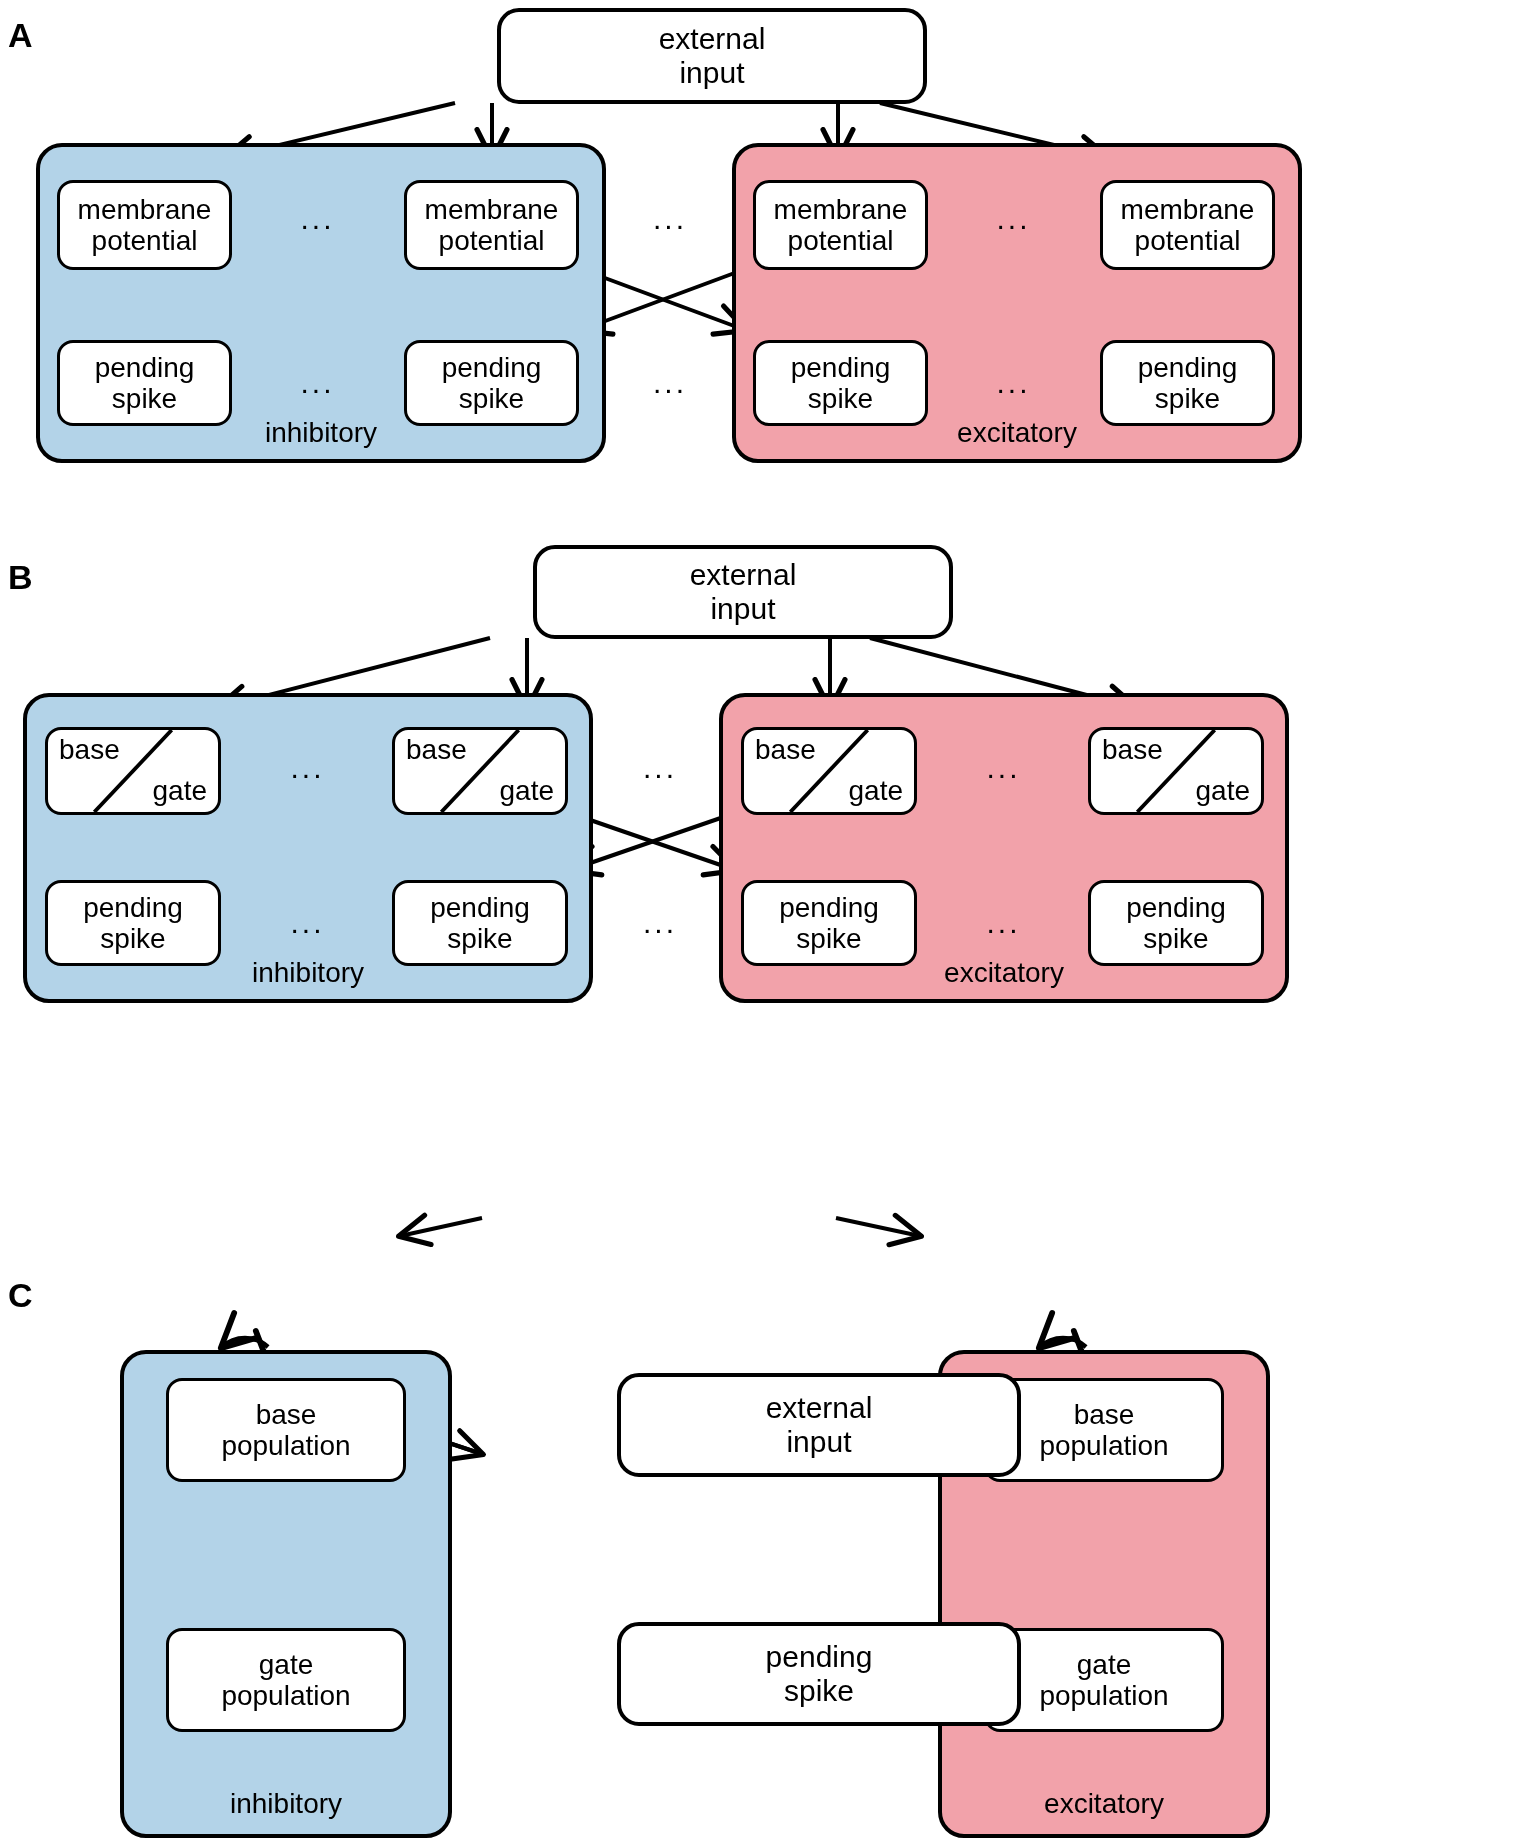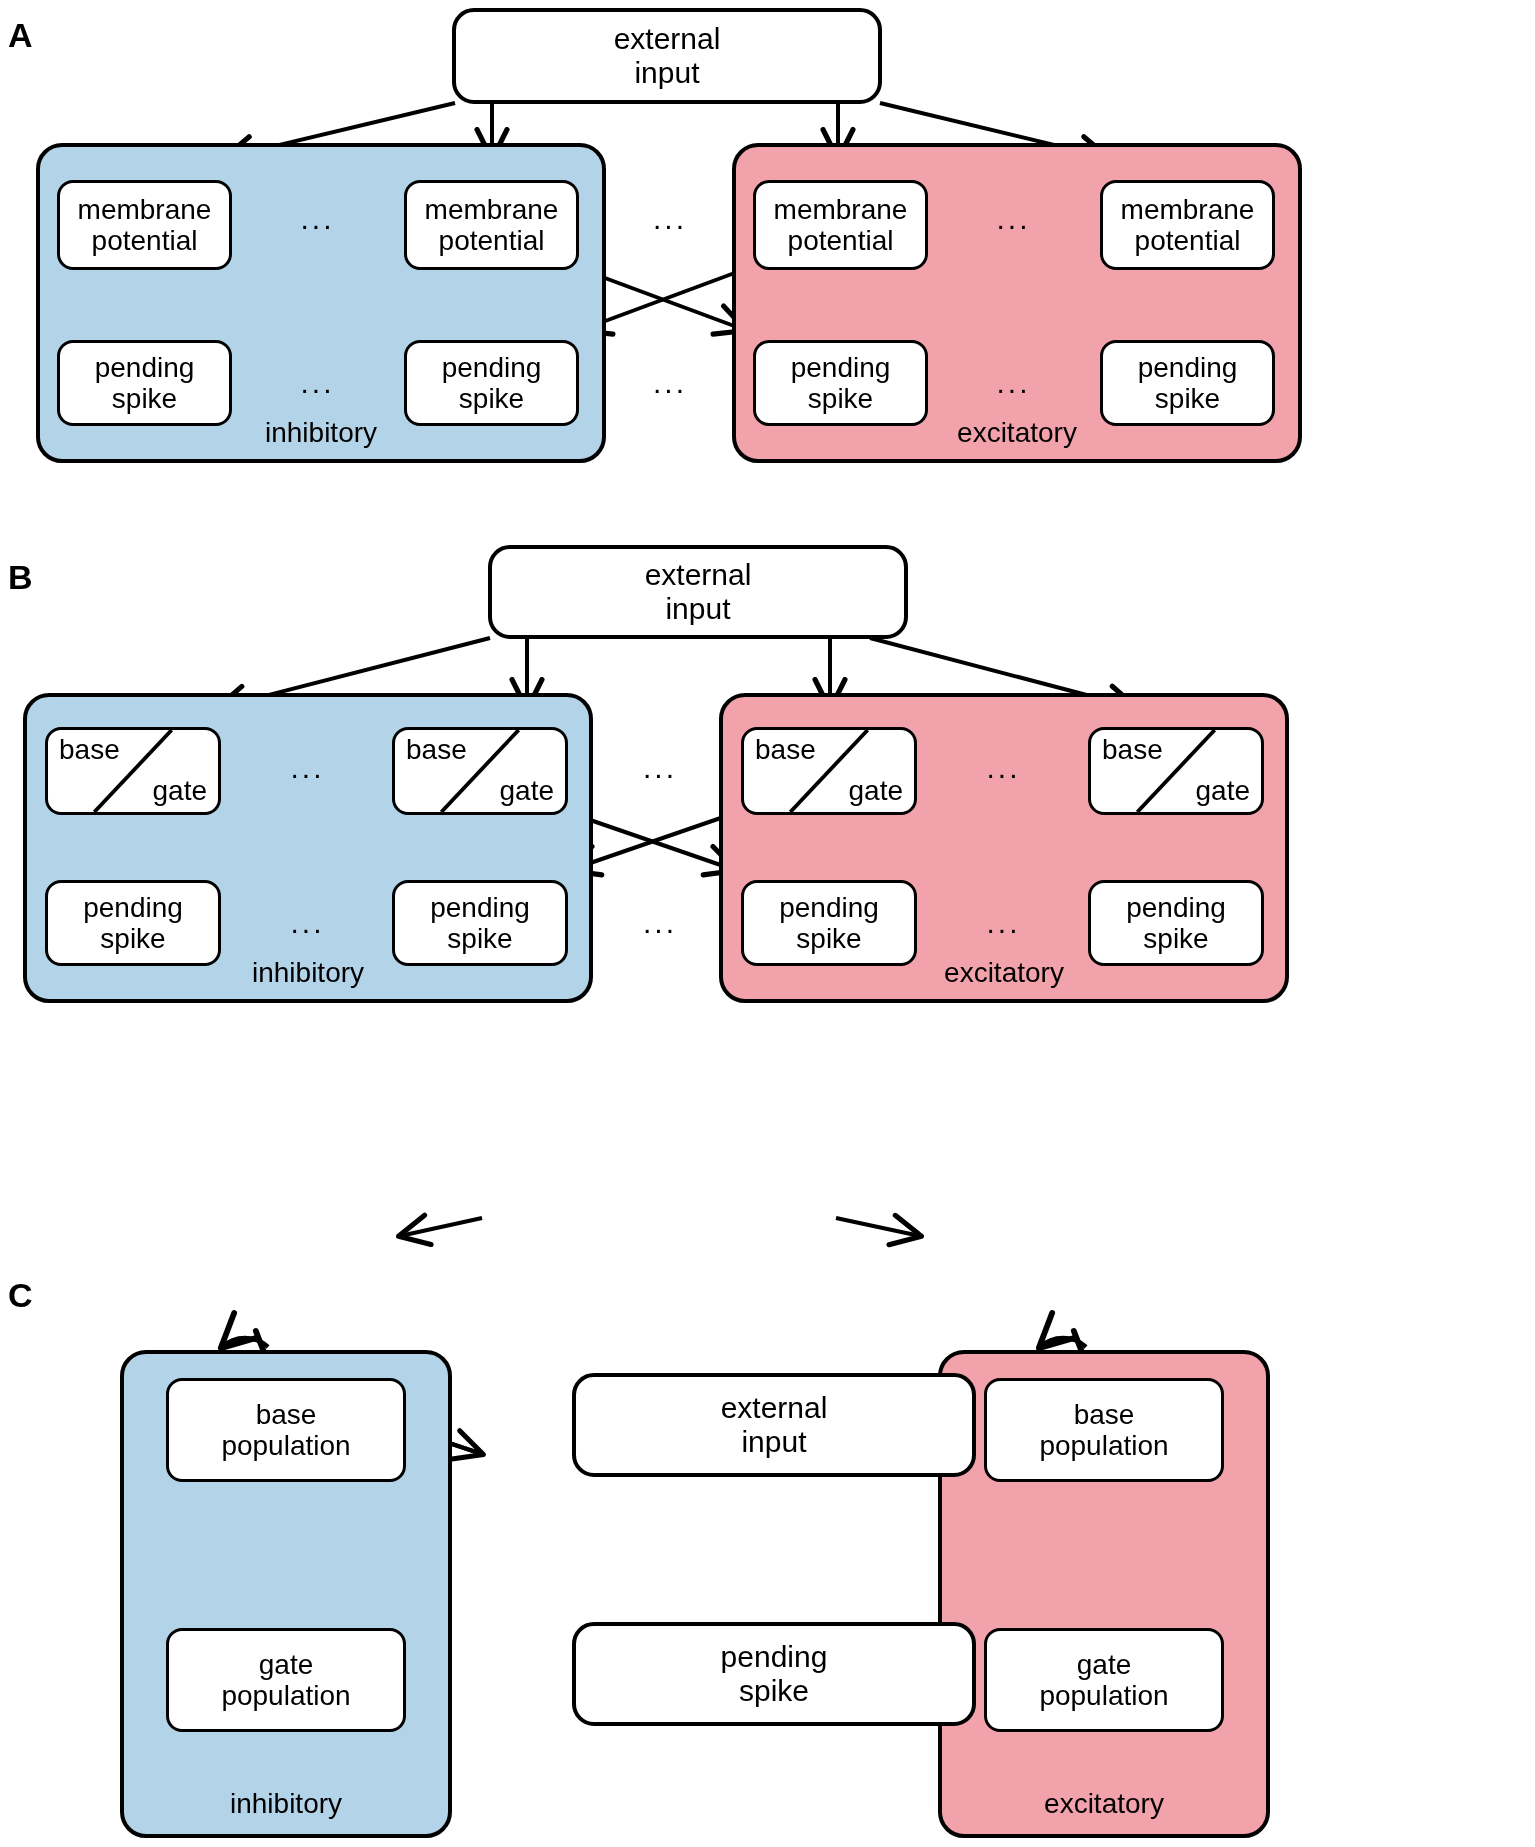--- a/index.html
+++ b/index.html
@@ -56,20 +56,21 @@
     justify-content: center;
     text-align: center;
     font-size: 28px;
     line-height: 1.12;
     color: #000;
   }
   .node.big {
     font-size: 30px;
     border-width: 4px;
     border-radius: 22px;
+    margin-left: 45px;
   }
   .node span { display: block; }
   
   .node.split {
     position: absolute;
     background: #ffffff;
     border: 3.5px solid #000;
     border-radius: 16px;
     box-sizing: border-box;
     overflow: hidden;

